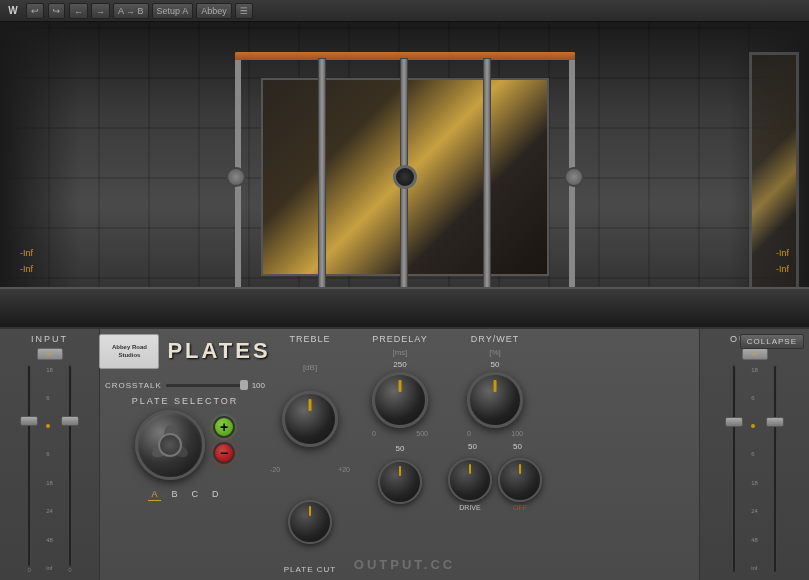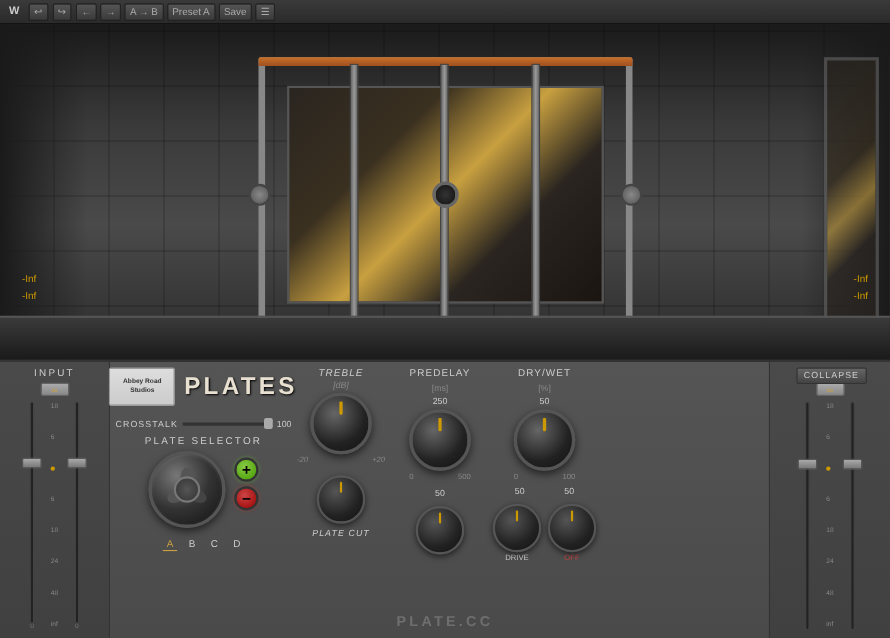--- a/index.html
+++ b/index.html
@@ -523,22 +523,21 @@
       color: #888;
       margin-top: 2px;
     }
 
     
     .treble-section {
       width: 80px;
       display: flex;
       flex-direction: column;
       align-items: center;
-      gap: 2px;
-      font-style: italic;
+      gap: 19px;
     }
     .treble-label {
       font-size: 9px;
       color: #ccc;
       letter-spacing: 1px;
       text-align: center;
     }
     .treble-sublabel {
       font-size: 8px;
       color: #888;
@@ -662,21 +661,21 @@
       border-left: 1px solid #333;
       display: flex;
       flex-direction: column;
       align-items: center;
       padding: 5px 0;
     }
 
     .collapse-btn {
       position: absolute;
       top: 5px;
-      right: 21px;
+      right: 5px;
       background: linear-gradient(to bottom, #666, #444);
       border: 1px solid #333;
       border-radius: 2px;
       color: #ccc;
       font-size: 8px;
       letter-spacing: 1px;
       padding: 2px 6px;
       cursor: pointer;
     }
 
@@ -758,22 +757,22 @@
 <body>
 
 <div class="top-bar">
   <div class="top-bar-logo">W</div>
   <div class="top-bar-btn">↩</div>
   <div class="top-bar-btn">↪</div>
   <div class="top-bar-right">
     <div class="top-bar-btn">←</div>
     <div class="top-bar-btn">→</div>
     <div class="top-bar-btn">A → B</div>
-    <div class="top-bar-btn">Preset A</div>
-    <div class="top-bar-btn">Save</div>
+    <div class="top-bar-btn">Setup A</div>
+    <div class="top-bar-btn">Abbey</div>
     <div class="top-bar-btn">☰</div>
   </div>
 </div>
 
 <div class="room-section">
   <div class="side-left"></div>
   <div class="side-right"></div>
   <div class="side-mirror"></div>
 
   <div class="plate-frame">
@@ -978,15 +977,15 @@
         <div class="fader-track-outer">
           <div class="fader-bg"></div>
           <div class="fader-thumb"></div>
         </div>
       </div>
     </div>
   </div>
 
   <div class="collapse-btn">COLLAPSE</div>
 
-  <div class="suzhi-watermark">PLATE.CC</div>
+  <div class="suzhi-watermark">OUTPUT.CC</div>
 
 </div>
 
 </body></html>

